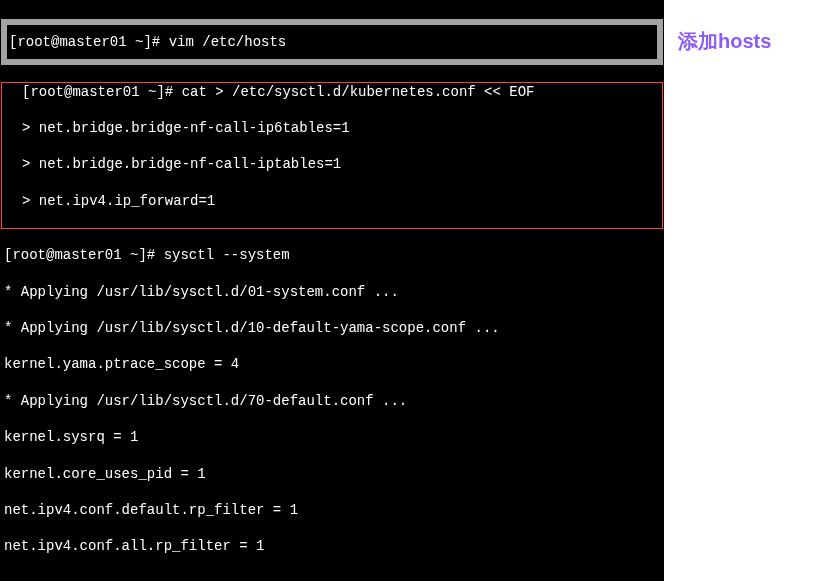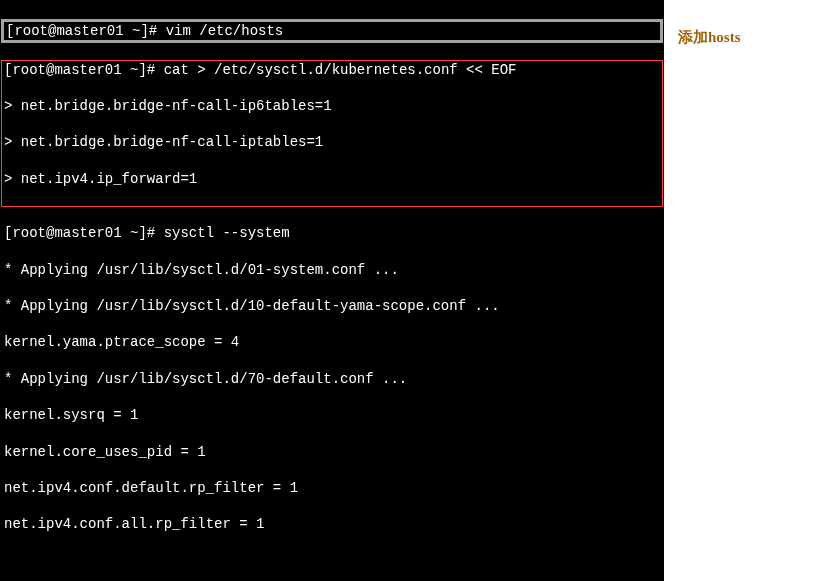--- a/index.html
+++ b/index.html
@@ -18,37 +18,37 @@
     color: #ffffff;
     width: 664px;
     height: 581px;
     padding: 2px 4px;
     box-sizing: border-box;
     white-space: pre;
     float: left;
   }
   .annotation {
     float: left;
-    color: #a16207;
+    color: #8b5cf6;
     font-weight: bold;
-    font-size: 15px;
+    font-size: 20px;
     margin-top: 28px;
     margin-left: 14px;
-    font-family: Liberation Serif, serif;
+    font-family: Liberation Sans, sans-serif;
   }
   .line { display: block; }
   .box1 {
-    border: 3px solid #a3a3a3;
-    padding: 0 2px;
+    border: 6px solid #a3a3a3;
+    padding: 8px 2px;
     margin: -1px -3px;
     box-sizing: border-box;
   }
   .box2 {
     border: 1px solid #ff4040;
-    padding: 0 2px;
+    padding: 0 20px;
     margin: -1px -3px;
     box-sizing: border-box;
   }
 </style>
 </head>
 <body>
 
 <div class="terminal">
 <div class="box1"><span class="line"><span>[root@master01 ~]# </span><span>vim /etc/hosts</span></span></div>
 <div class="box2"><span class="line"><span>[root@master01 ~]# </span><span>cat &gt; /etc/sysctl.d/kubernetes.conf &lt;&lt; EOF</span></span>

